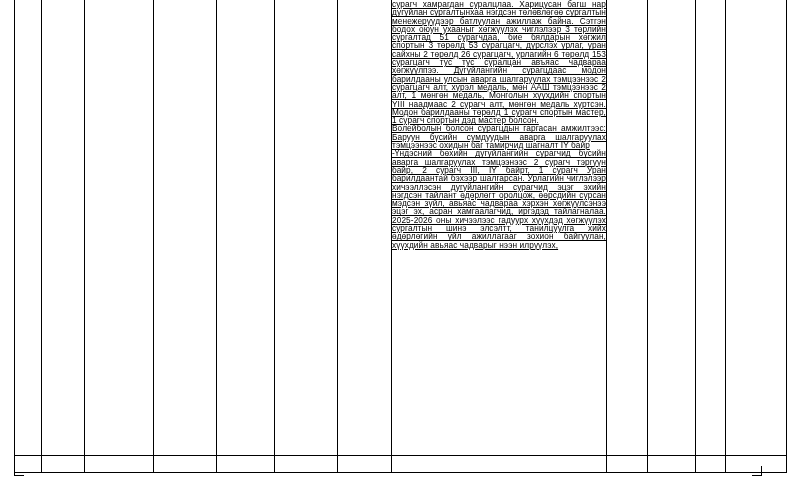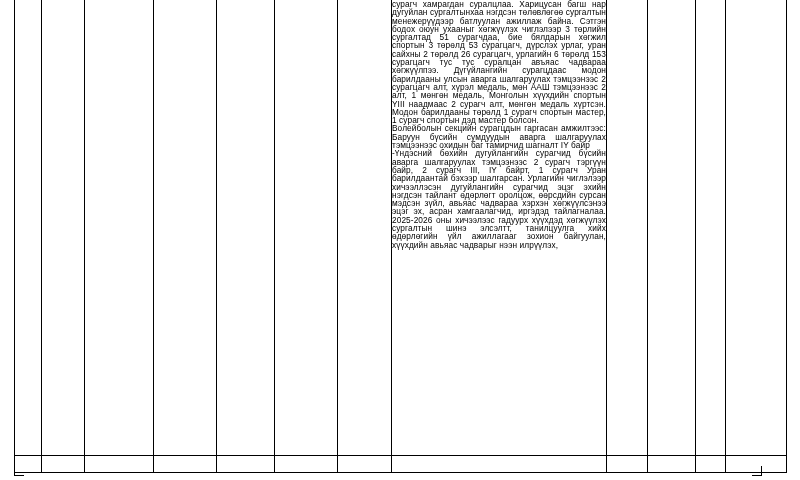--- a/index.html
+++ b/index.html
@@ -33,20 +33,21 @@
   .doc-table td {
     border: 1px solid #000000;
     border-top: none;
     vertical-align: top;
     padding: 0;
     font-size: 8.3px;
     line-height: 1.0;
   }
   .doc-table tr.body-row td {
     height: 455px;
+    text-decoration: underline;
   }
   .doc-table tr.foot-row td {
     height: 16px;
     border-top: 1px solid #000000;
   }
   .text-cell {
     padding: 2px 3px 2px 3px;
     text-align: justify;
     text-justify: inter-word;
     hyphens: none;
@@ -84,21 +85,21 @@
         <tr class="body-row">
       <td class="empty-cell" style="width:26px"></td>
       <td class="empty-cell" style="width:42px"></td>
       <td class="empty-cell" style="width:68px"></td>
       <td class="empty-cell" style="width:62px"></td>
       <td class="empty-cell" style="width:57px"></td>
       <td class="empty-cell" style="width:62px"></td>
       <td class="empty-cell" style="width:53px"></td>
       <td class="text-cell" style="width:214px">
         <p class="indent">сурагч хамрагдан суралцлаа. Харицусан багш нар дугуйлан сургалтынхаа нэгдсэн төлөвлөгөө сургалтын менежерүүдээр батлуулан ажиллаж байна. Сэтгэн бодох оюун ухааныг хөгжүүлэх чиглэлээр 3 төрлийн сургалтад 51 сурагчдаа, бие бялдарын хөгжил спортын 3 төрөлд 53 сурагцагч, дүрслэх урлаг, уран сайхны 2 төрөлд 26 сурагцагч, урлагийн 6 төрөлд 153 сурагцагч тус тус суралцан авъяас чадвараа хөгжүүлпээ. Дүгүйлангийн сурагцдаас модон барилдааны улсын аварга шалгаруулах тэмцээнээс 2 сурагцагч алт, хүрэл медаль, мөн ААШ тэмцээнээс 2 алт, 1 мөнгөн медаль, Монголын хүүхдийн спортын YIII наадмаас 2 сурагч алт, мөнгөн медаль хүртсэн. Модон барилдааны төрөлд 1 сурагч спортын мастер, 1 сурагч спортын дэд мастер болсон.</p>
-        <p>Волейболын секцийн сурагцдын гаргасан амжилтээс: Баруун бүсийн сумдуудын аварга шалгаруулах тэмцээнээс охидын баг тамирчид шагналт IY байр</p>
+        <p>Волейболын болсон сурагцдын гаргасан амжилтээс: Баруун бүсийн сумдуудын аварга шалгаруулах тэмцээнээс охидын баг тамирчид шагналт IY байр</p>
         <p>-Үндэсний бөхийн дугуйлангийн сурагчид бүсийн аварга шалгаруулах тэмцээнээс 2 сурагч тэргүүн байр, 2 сурагч III, IY байрт, 1 сурагч Уран барилдаантай бэхээр шалгарсан. Урлагийн чиглэлээр хичээллэсэн дугуйлангийн сурагчид эцэг эхийн нэгдсэн тайлант өдөрлөгт оролцож, өөрсдийн сурсан мэдсэн зүйл, авьяас чадвараа хэрхэн хөгжүүлсэнээ эцэг эх, асран хамгаалагчид, иргэдэд тайлагналаа. 2025-2026 оны хичээлээс гадуурх хүүхдэд хөгжүүлэх сургалтын шинэ элсэлтт, танилцуулга хийх өдөрлөгийн үйл ажиллагааг зохион байгуулан, хүүхдийн авьяас чадварыг нээн илрүүлэх,</p>
       </td>
       <td class="empty-cell" style="width:40px"></td>
       <td class="empty-cell" style="width:47px"></td>
       <td class="empty-cell" style="width:29px"></td>
       <td class="empty-cell" style="width:60px"></td>
     </tr>
     <tr class="foot-row">
       <td class="empty-cell"></td>
       <td class="empty-cell"></td>

